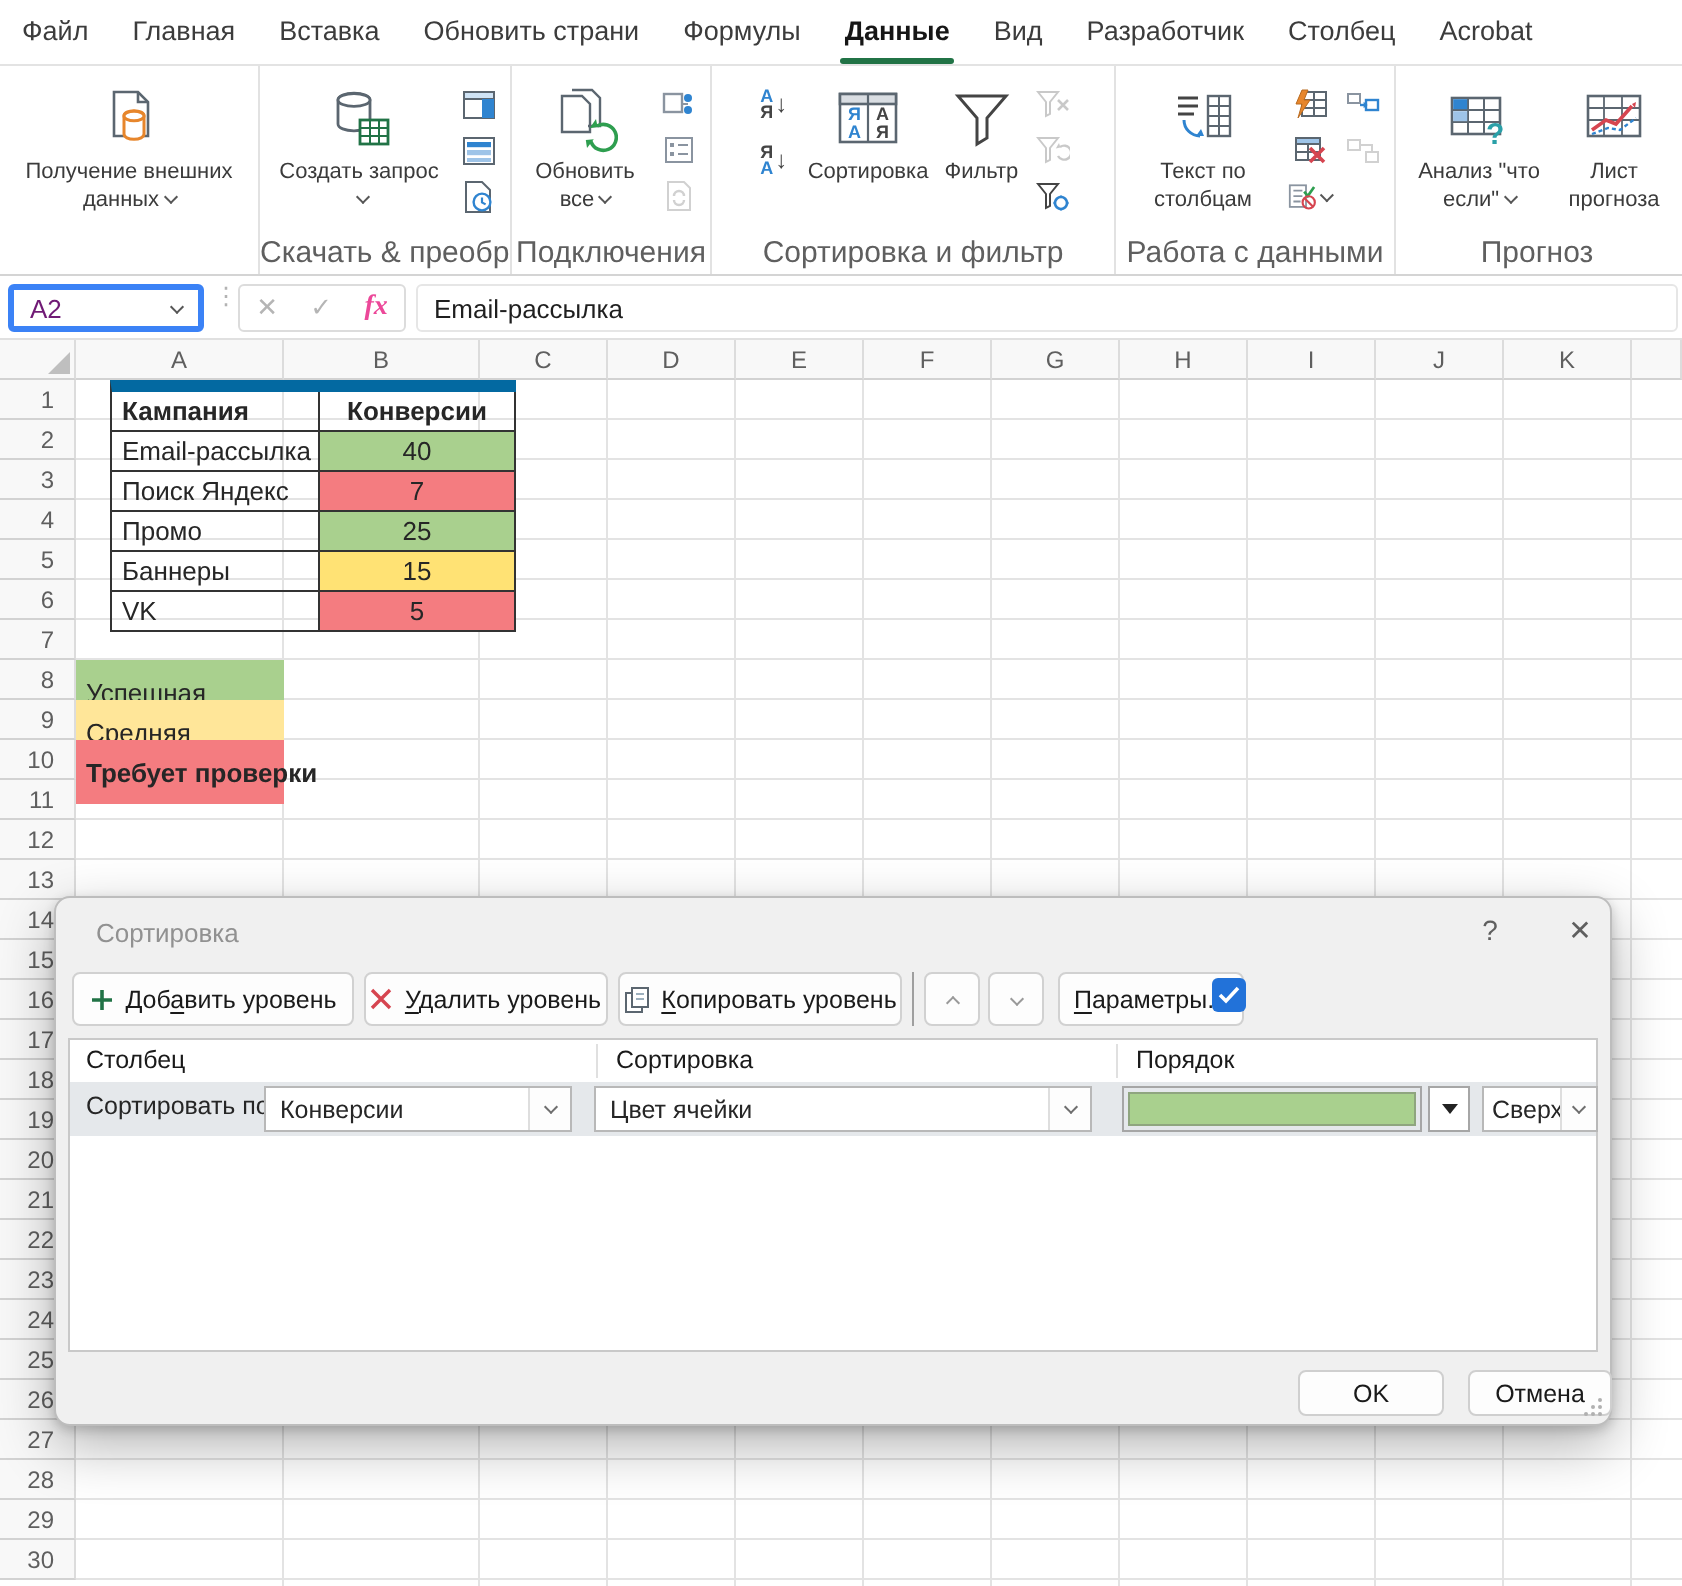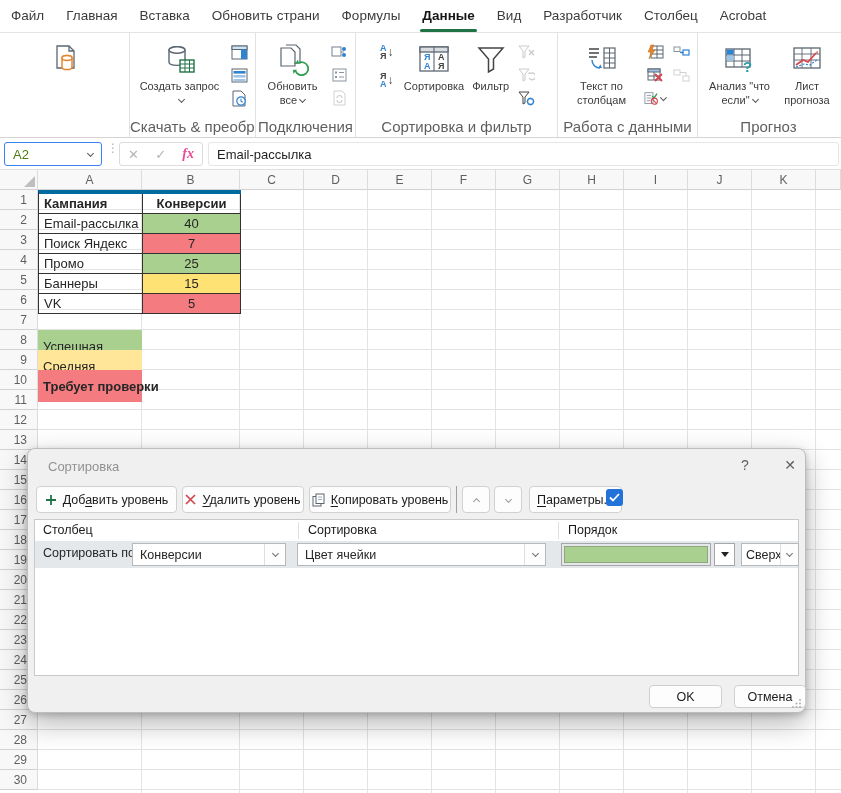--- a/index.html
+++ b/index.html
@@ -33,22 +33,22 @@
     border-bottom:1.4px solid #565656; transform:rotate(45deg); margin:0 0 2px 3px; }
   .sort-az { font-size:9px; font-weight:bold; line-height:8px; display:flex; gap:1px; align-items:center; }
   .sort-az .letters { display:flex; flex-direction:column; }
   .blue { color:#2f84d0; } .dark { color:#444; }
   .arr-down { font-size:12px; color:#444; font-weight:normal; }
   .gray-ic { opacity:.45; }
   
   #formula-bar { position:absolute; left:0; top:138px; width:100%; height:32px; background:#fff;
     border-bottom:1px solid #e0e0e0; }
   #name-box { position:absolute; left:4px; top:4px; width:98px; height:24px;
-    border:1px solid #3b82f6; border-radius:3px; display:flex; align-items:center;
-    padding:0 8px; font-size:13px; color:#4d7c0f; }
+    border:3px solid #3b82f6; border-radius:3px; display:flex; align-items:center;
+    padding:0 8px; font-size:13px; color:#701a75; }
   #name-box .chev { margin-left:auto; }
   #fb-dots { position:absolute; left:107px; top:8px; color:#b3b3b3; font-size:12px; letter-spacing:0; line-height:5px; }
   #fx-group { position:absolute; left:119px; top:4px; width:84px; height:24px;
     border:1px solid #dcdcdc; border-radius:3px; display:flex; align-items:center;
     justify-content:space-around; }
   .fb-btn { color:#b5b5b5; font-size:13px; }
   #fx-label { font-family:"Liberation Serif","DejaVu Serif",serif; font-style:italic;
     font-weight:bold; color:#ec4899; font-size:14px; }
   #formula-field { position:absolute; left:208px; top:4px; right:2px; height:24px;
     border:1px solid #e6e6e6; border-radius:3px; display:flex; align-items:center;
@@ -56,21 +56,21 @@
   
   #sheet { position:absolute; left:0; top:170px; right:0; bottom:0; background:#fff; }
   .col-h, .corner, .row-h { position:absolute; background:#f8f8f8; color:#5f5f5f;
     font-size:12px; display:flex; align-items:center; justify-content:center;
     border-right:1px solid #dcdcdc; border-bottom:1px solid #d2d2d2; }
   .row-h { justify-content:flex-end; padding-right:10px; }
   .corner-tri { position:absolute; right:2px; bottom:2px; width:0; height:0;
     border-left:11px solid transparent; border-bottom:11px solid #bfbfbf; }
   .vline { position:absolute; width:1px; background:#e3e3e3; }
   .hline { position:absolute; height:1px; background:#e3e3e3; }
-  #data-table { position:absolute; left:38px; top:20px; border-top:4px solid #0369a1; border-left:1px solid #333; }
+  #data-table { position:absolute; left:55px; top:20px; border-top:6px solid #0369a1; border-left:1px solid #333; }
   .t-row { display:flex; }
   .t-cell { height:20px; border-right:1px solid #333; border-bottom:1px solid #333;
     font-size:13px; display:flex; align-items:center; }
   .t-a { width:104px; padding-left:5px; }
   .t-b { width:98px; justify-content:center; }
   .t-head { font-weight:bold; }
   .legend-item { position:absolute; left:38px; width:104px; height:32px; font-size:13px;
     display:flex; align-items:center; padding-left:5px; white-space:nowrap; }
   
   #sort-dialog { position:absolute; left:27px; top:448px; width:779px; height:265px;
@@ -140,20 +140,21 @@
     <div class="rb-group" style="width:130px">
       <div class="rb-big">
         <span class="rb-ic">
           <svg width="30" height="32" viewBox="0 0 30 32">
             <path d="M7 2 h12 l5 5 v17 h-17 z" fill="#fff" stroke="#5b6670" stroke-width="1.3"></path>
             <path d="M19 2 v5 h5" fill="none" stroke="#5b6670" stroke-width="1.3"></path>
             <path d="M12 14 c0-1.6 2.2-2.6 5-2.6 s5 1 5 2.6 v9 c0 1.6-2.2 2.6-5 2.6 s-5-1-5-2.6 z" fill="#fff" stroke="#e7862c" stroke-width="1.5"></path>
             <ellipse cx="17" cy="14" rx="5" ry="2.4" fill="#fff" stroke="#e7862c" stroke-width="1.5"></ellipse>
           </svg>
         </span>
+        <span class="rb-lbl"><span>Получение внешних данных</span><span class="chev"></span></span>
       </div>
     </div>
 
     <div class="rb-group" style="width:126px">
       <div class="rb-big">
         <span class="rb-ic">
           <svg width="34" height="34" viewBox="0 0 34 34">
             <path d="M6 7 c0-2 3.6-3.4 8-3.4 s8 1.4 8 3.4 v12 c0 2-3.6 3.4-8 3.4 s-8-1.4-8-3.4 z" fill="#fff" stroke="#5b6670" stroke-width="1.4"></path>
             <ellipse cx="14" cy="7" rx="8" ry="3.2" fill="#fff" stroke="#5b6670" stroke-width="1.4"></ellipse>
             <rect x="17" y="17" width="14" height="12" fill="#fff" stroke="#217346" stroke-width="1.4"></rect>

